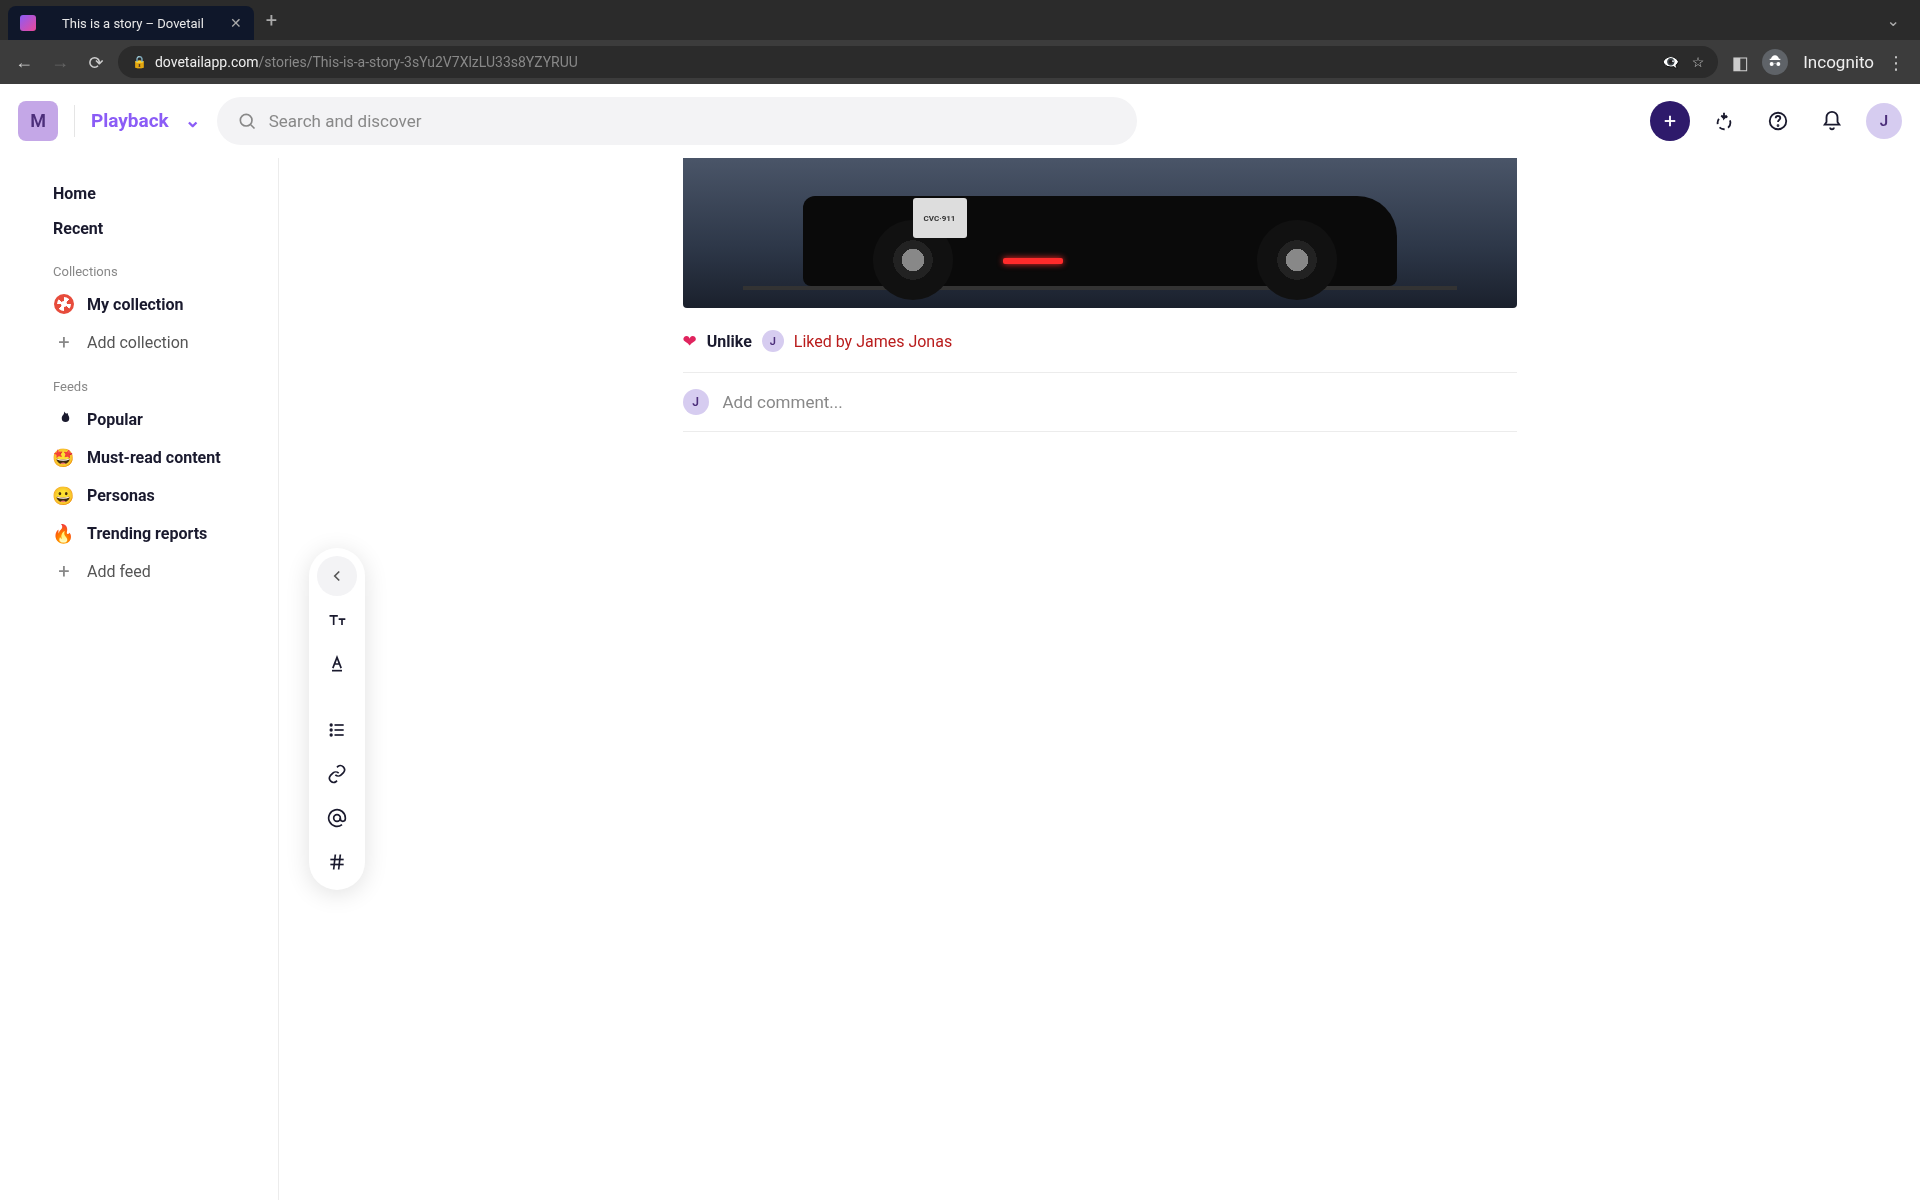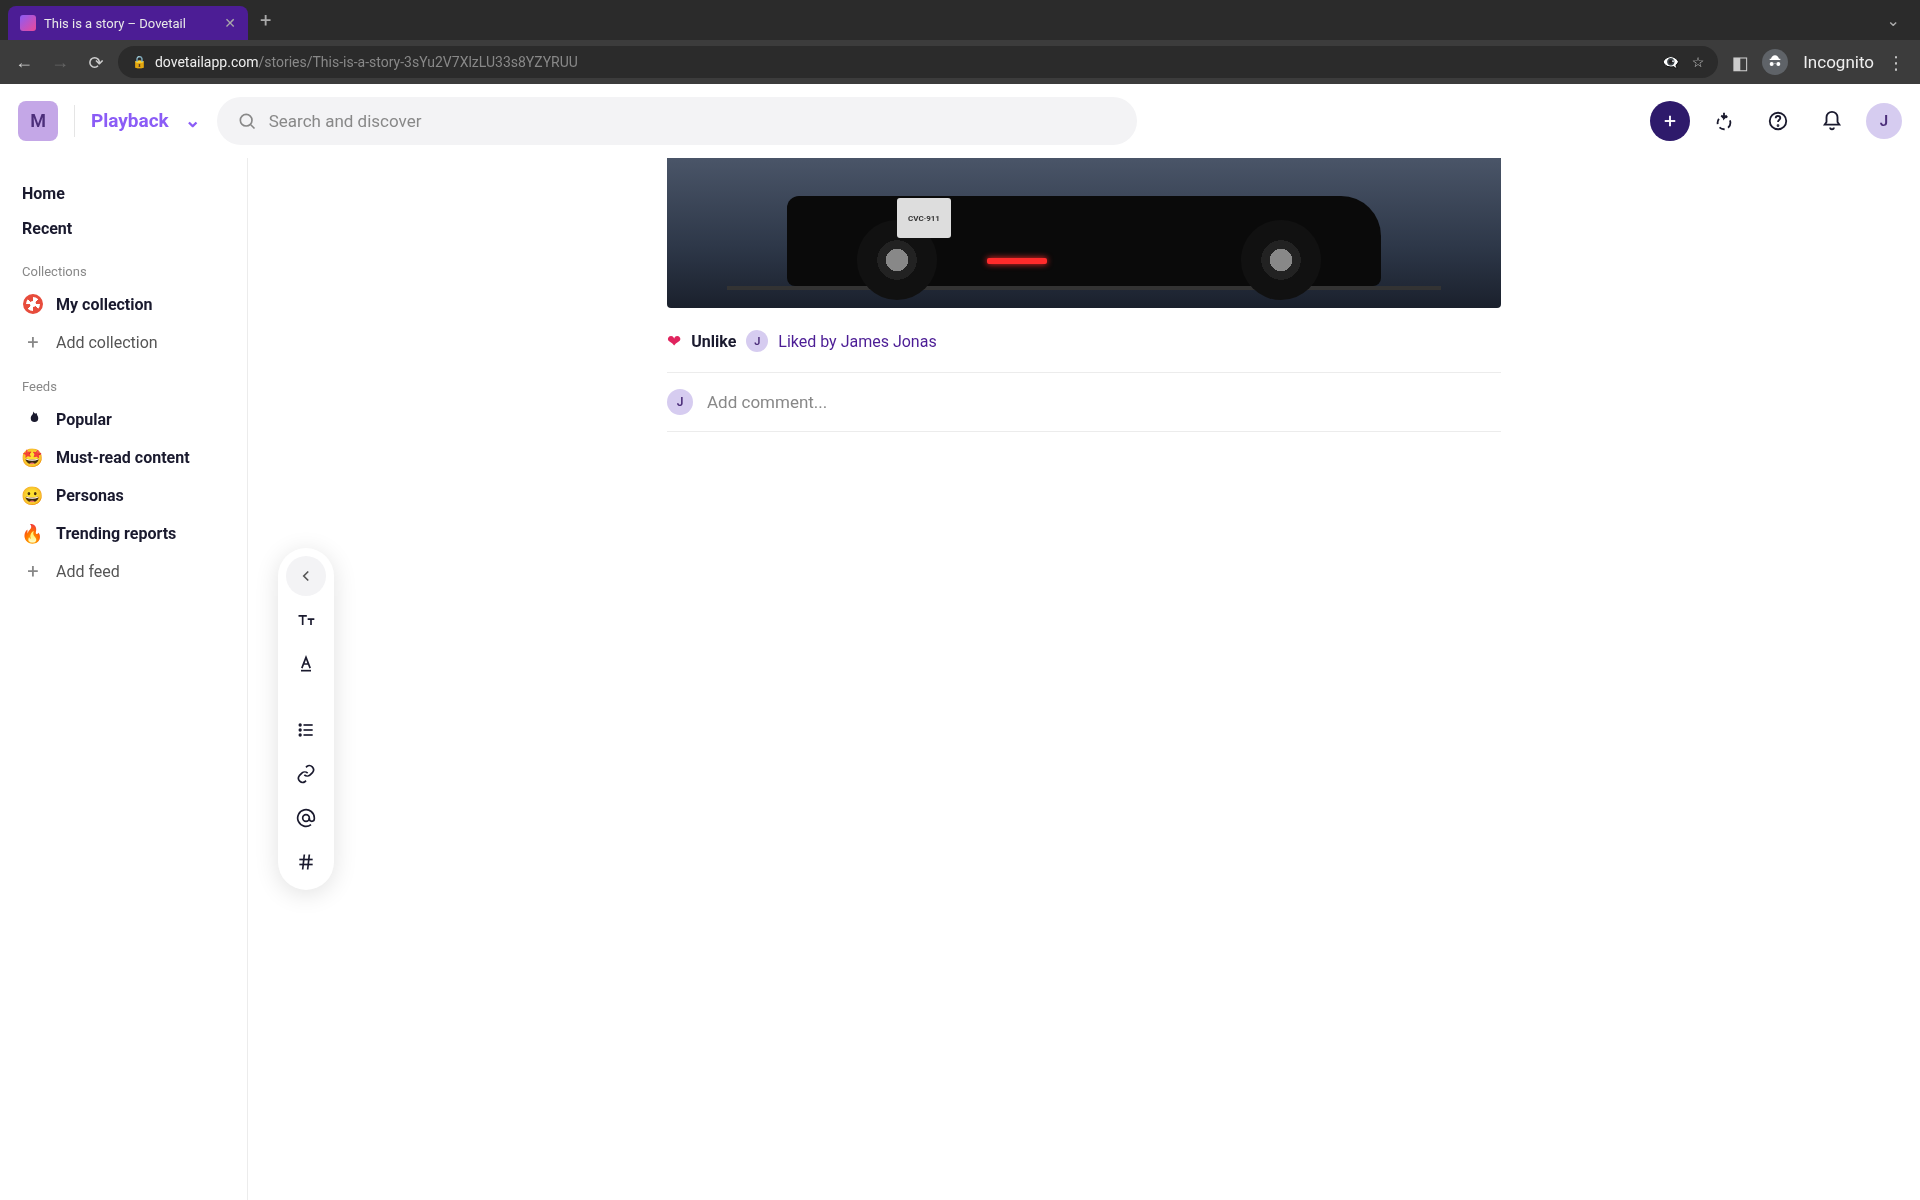--- a/index.html
+++ b/index.html
@@ -1,21 +1,21 @@
 <!DOCTYPE html>
 <html><head>
 <meta charset="utf-8">
 <style>
 * { margin: 0; padding: 0; box-sizing: border-box; }
 body { font-family: -apple-system, BlinkMacSystemFont, "Segoe UI", Roboto, sans-serif; background: #fff; width: 1920px; height: 1200px; overflow: hidden; }
 
 
 .browser-chrome { background: #2b2b2b; }
 .tab-bar { display: flex; align-items: center; height: 40px; padding: 0 8px; }
-.tab { display: flex; align-items: center; background: #4c1d95; border-radius: 8px 8px 0 0; padding: 8px 12px; height: 34px; margin-top: 6px; min-width: 240px; gap: 8px; }
+.tab { display: flex; align-items: center; background: #0f172a; border-radius: 8px 8px 0 0; padding: 8px 12px; height: 34px; margin-top: 6px; min-width: 240px; gap: 26px; }
 .tab-favicon { width: 16px; height: 16px; background: linear-gradient(135deg,#8b5cf6,#ec4899); border-radius: 3px; }
 .tab-title { color: #e8e8e8; font-size: 13px; flex: 1; }
 .tab-close { color: #aaa; font-size: 14px; cursor: pointer; }
 .new-tab { color: #aaa; font-size: 20px; margin-left: 12px; cursor: pointer; }
 .tab-bar-right { margin-left: auto; color: #aaa; padding-right: 12px; }
 
 .url-bar { display: flex; align-items: center; height: 44px; background: #3c3c3c; padding: 0 10px; gap: 8px; }
 .nav-icon { width: 28px; height: 28px; display: flex; align-items: center; justify-content: center; color: #ccc; cursor: pointer; font-size: 18px; }
 .nav-icon.disabled { color: #666; }
 .url-field { flex: 1; background: #2b2b2b; border-radius: 20px; height: 32px; display: flex; align-items: center; padding: 0 14px; color: #ccc; font-size: 14px; gap: 8px; }
@@ -32,21 +32,21 @@
 .divider-v { width: 1px; height: 32px; background: #e5e5e5; }
 .playback { display: flex; align-items: center; gap: 16px; font-weight: 700; font-size: 19px; color: #8b5cf6; cursor: pointer; }
 .search-bar { flex: 1; max-width: 920px; background: #f3f3f5; border-radius: 28px; height: 48px; display: flex; align-items: center; padding: 0 20px; gap: 12px; color: #888; font-size: 17px; }
 .header-right { margin-left: auto; display: flex; align-items: center; gap: 14px; }
 .circle-btn { width: 40px; height: 40px; border-radius: 50%; display: flex; align-items: center; justify-content: center; cursor: pointer; font-size: 18px; }
 .circle-btn.primary { background: #2e1a6b; color: #fff; }
 .circle-btn.plain { color: #1a1a2e; }
 .avatar { width: 36px; height: 36px; border-radius: 50%; background: #d6ccf0; color: #4c2e7a; display: flex; align-items: center; justify-content: center; font-weight: 600; font-size: 15px; }
 
 
-.app-body { display: flex; height: calc(1200px - 40px - 44px - 74px); }
+.app-body { display: flex; height: calc(1200px - 40px - 44px - 74px); padding-left: 31px; }
 .sidebar { width: 248px; border-right: 1px solid #ececec; padding: 18px 12px; }
 .side-item { display: flex; align-items: center; gap: 12px; padding: 8px 10px; border-radius: 8px; font-size: 16px; color: #1a1a2e; cursor: pointer; }
 .side-item.bold { font-weight: 700; }
 .side-section { font-size: 13px; color: #888; padding: 18px 10px 6px; }
 .side-icon { width: 22px; height: 22px; display: flex; align-items: center; justify-content: center; font-size: 18px; }
 .lifebuoy { width:20px; height:20px; border-radius:50%; border:3px solid #e74c3c; background: conic-gradient(#fff 0 45deg,#e74c3c 45deg 90deg,#fff 90deg 135deg,#e74c3c 135deg 180deg,#fff 180deg 225deg,#e74c3c 225deg 270deg,#fff 270deg 315deg,#e74c3c 315deg 360deg); position:relative;}
 .lifebuoy::after{content:"";position:absolute;inset:4px;background:#fff;border-radius:50%;}
 .plus-muted { color: #888; font-size: 20px; }
 .flame{color:#ff6b35;}
 
@@ -59,21 +59,21 @@
 .wheel{position:absolute;bottom:8px;width:80px;height:80px;background:radial-gradient(circle,#888 0 20%,#222 20% 35%,#111 35% 100%);border-radius:50%;}
 .wheel.l{left:190px;} .wheel.r{right:180px;}
 .plate{position:absolute;bottom:70px;left:230px;width:54px;height:40px;background:#ddd;border-radius:3px;font-size:8px;display:flex;align-items:center;justify-content:center;color:#333;font-weight:bold;}
 .taillight{position:absolute;bottom:44px;left:320px;width:60px;height:6px;background:#ff2b2b;border-radius:2px;box-shadow:0 0 6px #ff2b2b;}
 
 .story-title { font-size: 44px; font-weight: 800; color: #1a1433; margin-top: 32px; }
 .like-row { display: flex; align-items: center; gap: 10px; margin-top: 22px; padding-bottom: 20px; border-bottom: 1px solid #ececec; }
 .heart { color: #e0245e; font-size: 17px; }
 .unlike { font-weight: 700; color: #1a1a2e; font-size: 16px; cursor:pointer; }
 .mini-avatar { width: 22px; height: 22px; border-radius: 50%; background: #d6ccf0; color: #4c2e7a; display: flex; align-items: center; justify-content: center; font-size: 11px; font-weight: 600; }
-.liked-by { color: #4c1d95; font-size: 16px; }
+.liked-by { color: #b91c1c; font-size: 16px; }
 
 .comment-row { display: flex; align-items: center; gap: 14px; padding: 16px 0; border-bottom: 1px solid #ececec; }
 .comment-placeholder { color: #888; font-size: 17px; }
 
 .body-text { margin-top: 32px; font-size: 18px; color: #1a1a2e; }
 .cursor { display:inline-block; width:1px; height:20px; background:#1a1a2e; vertical-align:middle; margin-left:1px; animation: blink 1s step-end infinite;}
 @keyframes blink { 50% { opacity: 0; } }
 
 
 .float-toolbar { position: absolute; left: 30px; top: 390px; width: 56px; background: #fff; border-radius: 28px; box-shadow: 0 4px 24px rgba(0,0,0,0.12); display: flex; flex-direction: column; align-items: center; padding: 8px 0; gap: 4px; }

